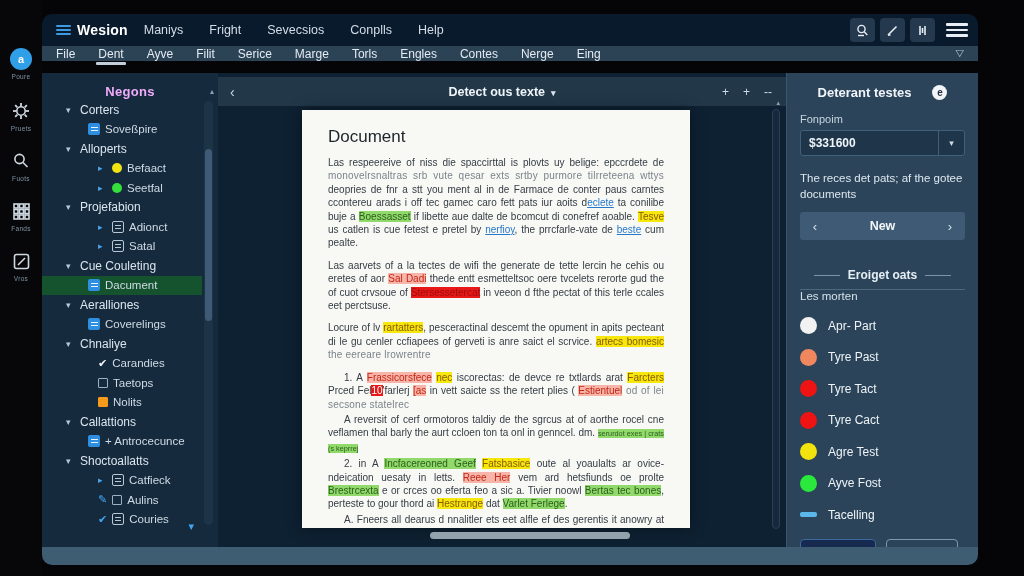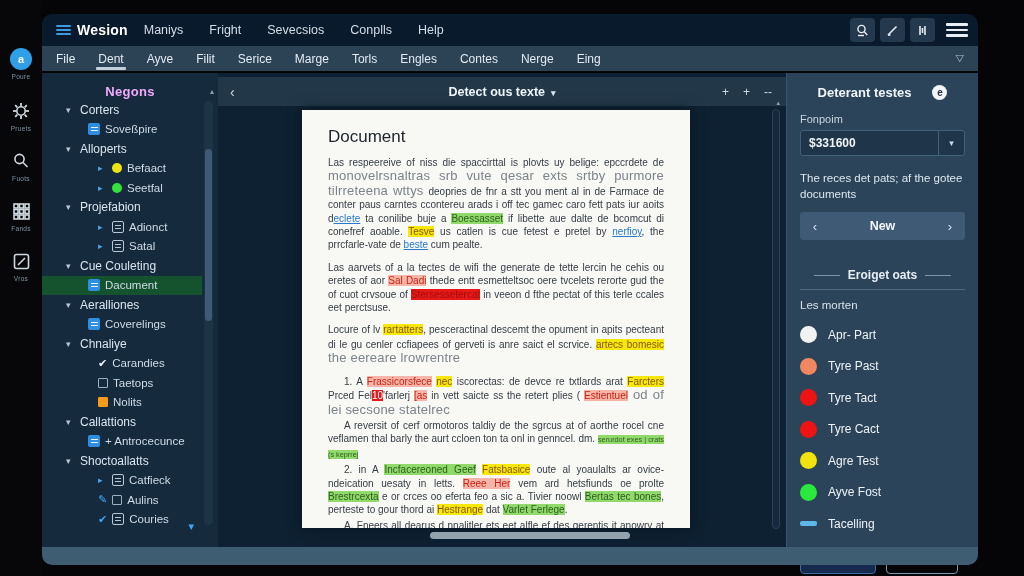--- a/index.html
+++ b/index.html
@@ -28,21 +28,21 @@
   .brand-lines div { height:2px; background:#3d9ae0; margin:2px 0; border-radius:1px; }
   .brand-name { color:#fff; font-weight:bold; font-size:14px; letter-spacing:.2px; }
   .m1-items { display:flex; gap:26px; }
   .m1-item { color:#d3dde8; font-size:12.5px; cursor:default; }
   .m1-right { margin-left:auto; margin-right:10px; display:flex; align-items:center; gap:5px; }
   .icon-btn { width:25px; height:24px; background:#24394e; border-radius:4px; display:flex; align-items:center; justify-content:center; }
   .icon-btn svg { stroke:#e8eef4; fill:none; stroke-width:1.5; }
   .hamburger { width:22px; margin-left:6px; }
   .hamburger div { height:2.2px; background:#e8eef4; margin:3.4px 0; border-radius:1px; }
 
-  #menubar2 { position:absolute; left:42px; top:46px; width:936px; height:25px; background:#2c4255;
+  #menubar2 { position:absolute; left:42px; top:46px; width:936px; height:15px; background:#2c4255;
               display:flex; align-items:center; }
   .m2-items { display:flex; gap:23px; margin-left:14px; }
   .m2-item { color:#e3ebf3; font-size:12px; position:relative; padding:4px 0; }
   .m2-item.active::after { content:""; position:absolute; left:-2px; right:-2px; bottom:0; height:2.5px; background:#c2cfda; border-radius:1px; }
   .m2-right { margin-left:auto; margin-right:14px; color:#aebecb; font-size:11px; }
   .funnel { display:inline-block; transform:scaleY(.85); }
 
   
   #sidebar { position:absolute; left:42px; top:73px; width:176px; height:474px; background:#152a3d; overflow:hidden; }
   .sb-title { text-align:center; margin-top:11px; color:#f0abfc; font-size:13px; font-weight:bold; letter-spacing:.3px; }
@@ -82,21 +82,21 @@
   .doc-title { font-size:17px; font-weight:400; color:#1d242b; margin-bottom:9px; }
   .dpara { font-size:10px; line-height:13.4px; color:#343c44; text-align:justify; margin-bottom:9px; }
   .dpara.ind { text-indent:16px; margin-bottom:2px; }
   .run-n {}
   .run-y { background:#f6e70c; color:#8a5a00; }
   .run-g { background:#90d96a; color:#2c5e1e; }
   .run-p { background:#f6b5a8; color:#c42616; }
   .run-r { background:#e81818; color:#9a0f0f; }
   .run-rw { background:#e81818; color:#ffffff; }
   .run-l { color:#2678cc; text-decoration:underline; }
-  .run-t { font-size:13px; color:#7b838b; letter-spacing:.2px; }
+  .run-t { font-size:10px; color:#7b838b; letter-spacing:.2px; }
   .run-gt { background:#90d96a; color:#2c5e1e; font-size:7.3px; }
   #v-scroll { position:absolute; right:6px; top:36px; width:8px; height:420px; background:#16293c; border-radius:4px; border:1px solid #27405a; }
   .v-up { position:absolute; right:6px; top:26px; color:#8ba0b2; font-size:7px; }
   #h-thumb { position:absolute; left:212px; bottom:8px; width:200px; height:7px; background:#93a3ad; border-radius:4px; }
 
   
   #panel { position:absolute; left:786px; top:73px; width:192px; height:474px; background:#2b4459; border-left:1px solid #3a566c;
            padding:12px 13px 0 13px; }
   .pn-title { text-align:center; color:#f0f5fa; font-size:13px; font-weight:bold; display:flex; align-items:center; justify-content:center; gap:21px; }
   .pn-badge { width:15px; height:15px; border-radius:50%; background:#f2f5f8; color:#22303c; font-size:10px; font-weight:bold;
@@ -107,21 +107,21 @@
   .pn-select-val { color:#f0f5fa; font-size:12px; font-weight:bold; padding-left:8px; flex:1; }
   .pn-select-chev { width:26px; height:100%; border-left:1px solid #41607a; display:flex; align-items:center; justify-content:center;
                     color:#cfdbe6; font-size:9px; }
   .pn-desc { margin-top:14px; color:#dde7ef; font-size:11.5px; line-height:16px; }
   .pn-pager { margin-top:10px; height:28px; background:#3e5a74; border-radius:3px; display:flex; align-items:center; }
   .pn-pager .pg-prev, .pn-pager .pg-next { width:30px; text-align:center; color:#d7e1ea; font-size:13px; }
   .pn-pager .pg-label { flex:1; text-align:center; color:#f2f6fa; font-size:12.5px; font-weight:bold; }
   .pn-sec { margin-top:28px; display:flex; align-items:center; justify-content:center; gap:8px; color:#e6eef5; font-size:12px; font-weight:bold; }
   .pn-sec::before, .pn-sec::after { content:""; width:26px; height:1px; background:#7d93a6; }
   .pn-hr { margin-top:7px; height:1px; background:#4c677e; }
-  .pn-legend-label { margin-top:9px; color:#d5e0ea; font-size:11.5px; }
+  .pn-legend-label { margin-top:0; color:#d5e0ea; font-size:11.5px; }
   #legend { margin-top:8px; }
   .lg-row { display:flex; align-items:center; gap:11px; height:31.5px; }
   .lg-dot { width:17px; height:17px; border-radius:50%; flex:0 0 auto; }
   .lg-dash { width:17px; height:5px; border-radius:2px; flex:0 0 auto; }
   .lg-label { color:#eef3f8; font-size:12px; }
   .pn-buttons { display:flex; gap:10px; margin-top:8px; }
   .btn { height:26px; border-radius:4px; display:flex; align-items:center; justify-content:center;
          font-size:12px; font-weight:bold; color:#eef3f8; }
   .btn.primary { width:76px; background:#16294e; border:1px solid #3d6austin; border:1px solid #3d6a9e; }
   .btn.secondary { width:72px; background:transparent; border:1px solid #7d98ad; }

